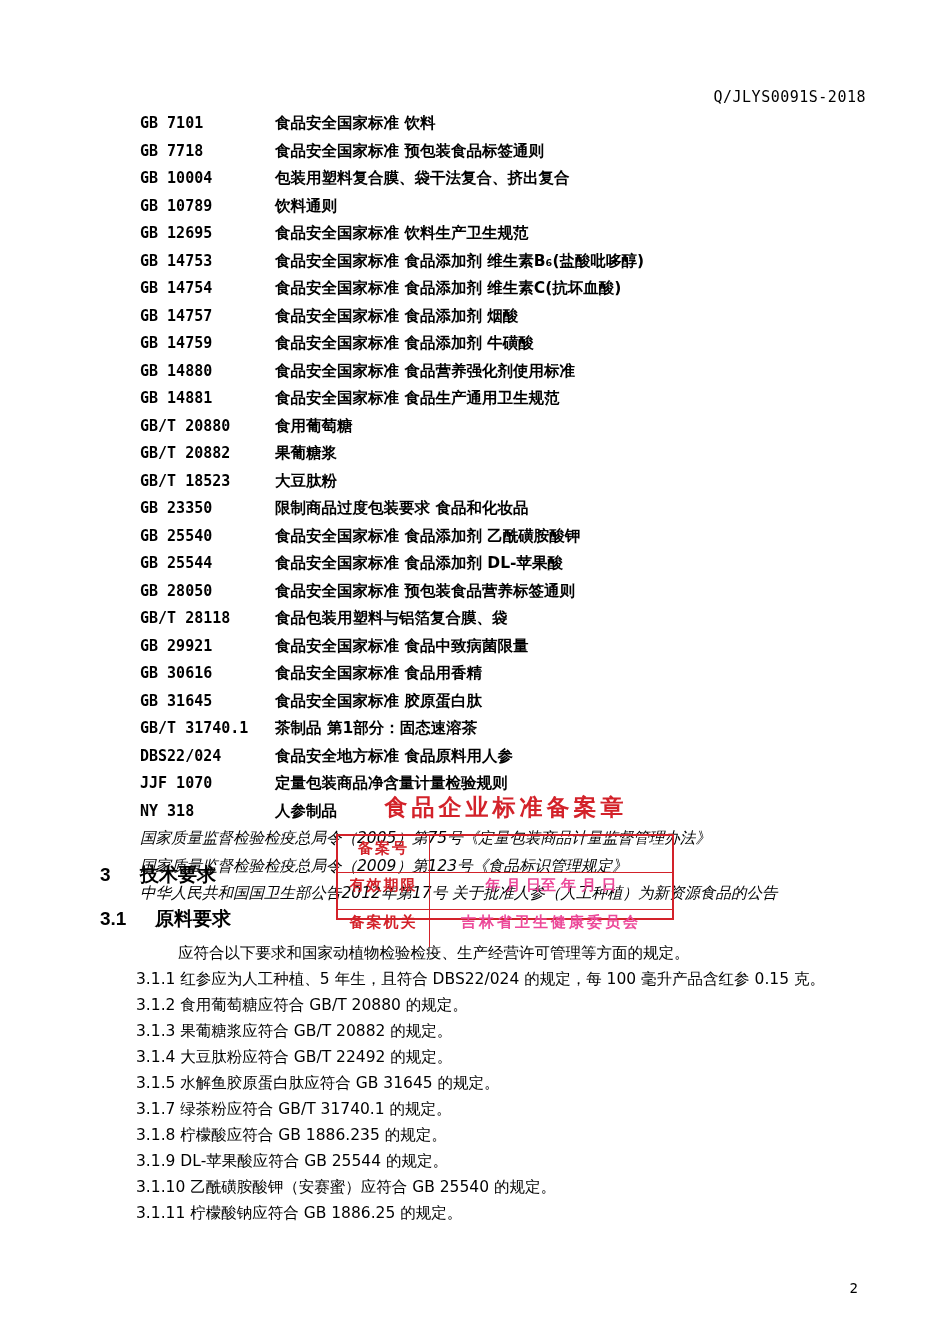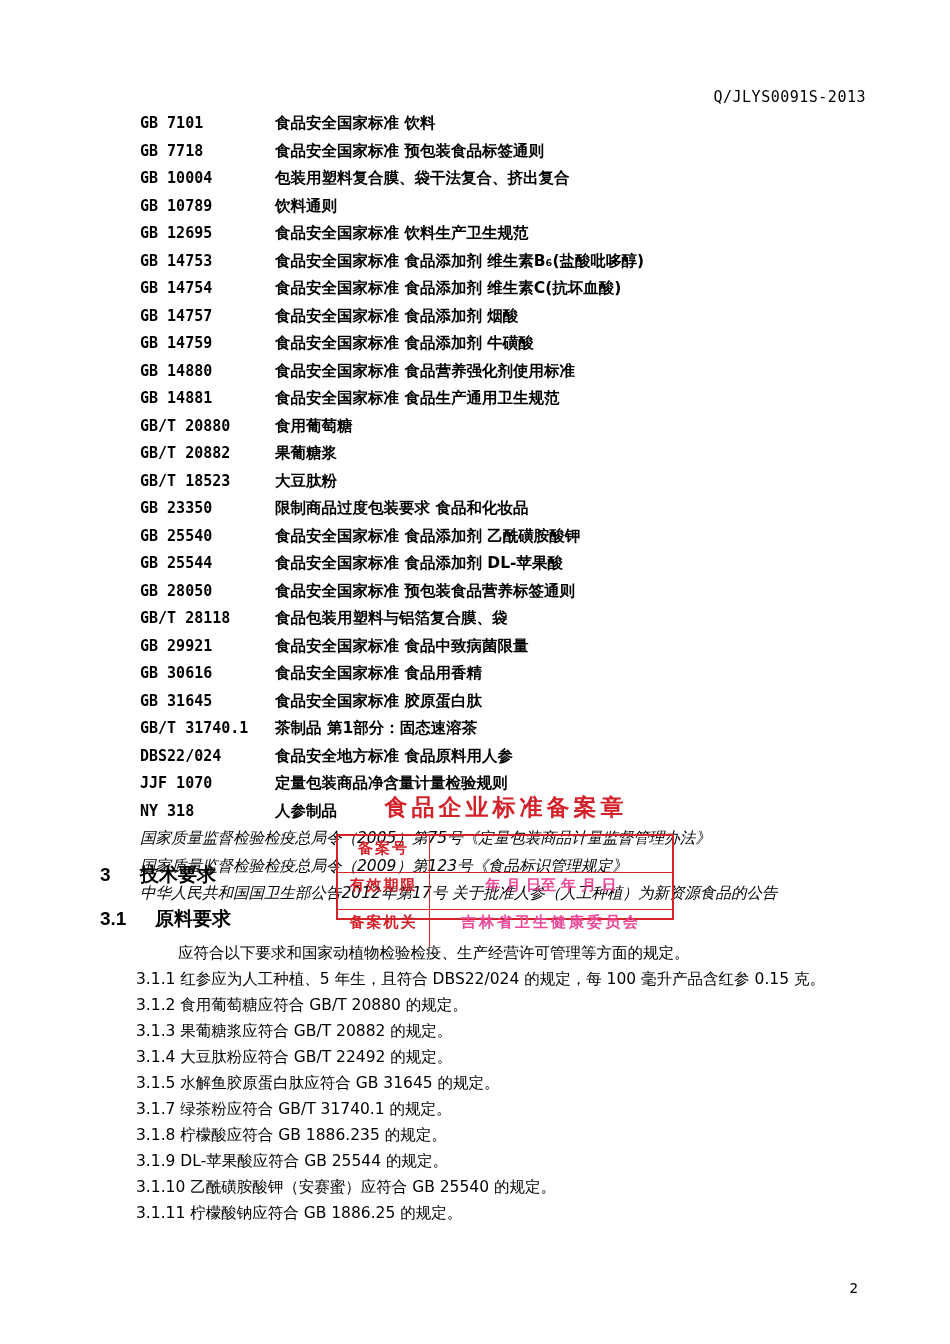--- a/index.html
+++ b/index.html
@@ -152,21 +152,21 @@
     letter-spacing: 3px;
     color: #ec4899;
   }
   .stamp-val.blank { letter-spacing: 0; }
 </style>
 </head>
 <body>
 
 <div class="page">
 
-  <div class="header-code">Q/JLYS0091S-2013</div>
+  <div class="header-code">Q/JLYS0091S-2018</div>
 
   <div class="refs">
     <div class="ref-row">
       <span class="ref-code">GB 7101</span>
       <span class="ref-title">食品安全国家标准  饮料</span>
     </div>
     <div class="ref-row">
       <span class="ref-code">GB 7718</span>
       <span class="ref-title">食品安全国家标准  预包装食品标签通则</span>
     </div>

